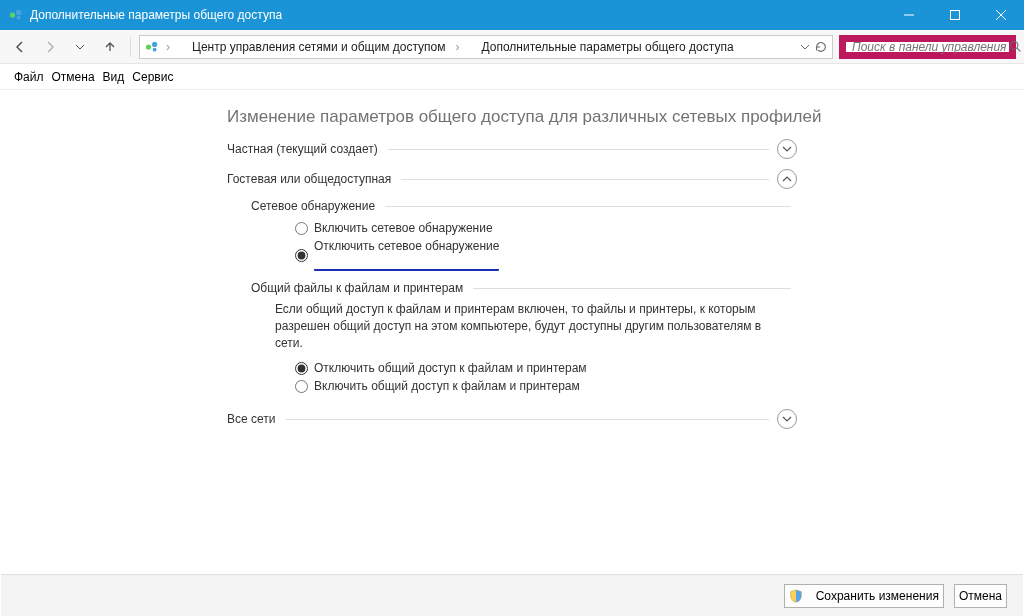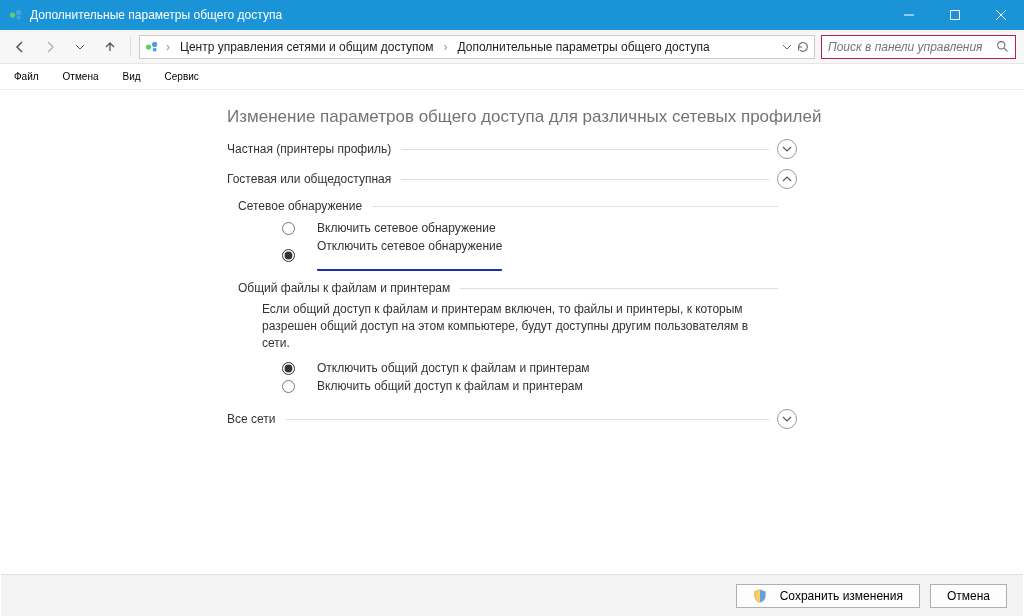--- a/index.html
+++ b/index.html
@@ -12,56 +12,56 @@
 .titlebar .controls { display: flex; height: 100%; }
 .titlebar .controls .btn { width: 46px; display: flex; align-items: center; justify-content: center; cursor: pointer; }
 
 
 .navbar { height: 34px; border-bottom: 1px solid #e6e6e6; display: flex; align-items: center; padding: 0 8px; gap: 6px; background:#f7f7f7; }
 .navbar .navbtn { width: 24px; height: 24px; display:flex; align-items:center; justify-content:center; color:#5a5a5a; border-radius:2px; }
 .navbar .sep { width:1px; height:20px; background:#ddd; margin:0 2px; }
 .navbar .breadcrumb-box { flex:1; height:24px; border:1px solid #ccc; background:#fff; display:flex; align-items:center; padding:0 4px; gap:4px; font-size:12px; color:#222; }
 .navbar .bc-icon { width:16px; height:16px; display:inline-flex; align-items:center; justify-content:center; }
 .navbar .bc-sep { color:#999; padding:0 2px; }
-.navbar .bc-item { padding:2px 4px; cursor:pointer; }
+.navbar .bc-item { padding:2px 4px; cursor:pointer;margin-left:12px; }
 .navbar .bc-actions { margin-left:auto; display:flex; align-items:center; gap:4px; color:#666; }
-.navbar .search-box { width:195px; height:24px; border:1px solid #be185d; background:#fff; display:flex; align-items:center; padding:0 6px; color:#888; }
+.navbar .search-box { width:177px; height:24px; border:7px solid #be185d; background:#fff; display:flex; align-items:center; padding:0 6px; color:#888; }
 .navbar .search-box input { border:none; outline:none; flex:1; font-size:12px; font-style:italic; color:#888; background:transparent; }
 .navbar .search-box .sicon { color:#666; }
 
 
-.menubar { height:26px; display:flex; align-items:center; padding:0 10px; gap:16px; font-size:10px; background:#fff; border-bottom:1px solid #eee; }
+.menubar { height:26px; display:flex; align-items:center; padding:0 10px; font-size:12px; background:#fff; border-bottom:1px solid #eee; }
 .menubar .menuitem { padding:3px 4px; cursor:pointer; }
 
 
 .content { position:absolute; top:91px; bottom:42px; left:1px; right:1px; overflow:auto; padding:16px 40px 20px 226px; }
 .content h1 { color:#737373; font-size:17px; font-weight:400; margin-bottom:12px; }
 .content .intro { color:#333; font-size:12px; line-height:1.4; margin-bottom:18px; max-width:560px; }
 
 
 .profile-row { position:relative; display:flex; align-items:center; margin-bottom:10px; cursor:pointer; max-width:570px; }
 .profile-row .label { font-size:12px; color:#333; padding-right:10px; background:#fff; z-index:1; }
 .profile-row .hr { flex:1; height:1px; background:#ddd; }
 .profile-row .circle { width:20px; height:20px; border:1px solid #999; border-radius:50%; display:flex; align-items:center; justify-content:center; margin-left:8px; background:#fff; }
 .profile-row .chev { display:block; }
 
 
-.subsection { margin-left:11px; max-width:540px; margin-bottom:8px; }
+.subsection { margin-left:24px; max-width:540px; margin-bottom:8px; }
 .subsection .sub-row { display:flex; align-items:center; margin-bottom:6px; }
 .subsection .sub-row .slabel { font-size:12px; color:#333; padding-right:10px; }
 .subsection .sub-row .shr { flex:1; height:1px; background:#ddd; }
 .subsection .desc { margin:4px 0 8px 24px; font-size:12px; color:#333; line-height:1.4; }
 .subsection .radios { margin-left:44px; }
-.subsection .radios label { display:flex; align-items:center; gap:22px; font-size:12px; color:#333; padding:2px 0; cursor:pointer; }
+.subsection .radios label { display:flex; align-items:center; gap:6px; font-size:12px; color:#333; padding:2px 0; cursor:pointer; }
 .subsection .radios input[type=radio] { width:13px; height:13px; accent-color:#333; }
 .underline-blue { display:inline-block; border-bottom:2px solid #1a2fb5; padding-bottom:16px; border-radius:1px; }
 
 
 .footer { position:absolute; bottom:0; left:1px; right:1px; height:42px; border-top:1px solid #e0e0e0; background:#f3f3f3; display:flex; align-items:center; justify-content:flex-end; padding:0 16px; gap:10px; }
-.footer button { height:24px; padding:0 16px; background:#fdfdfd; border:1px solid #b0b0b0; font-size:12px; cursor:pointer; display:flex; align-items:center; gap:13px; }
+.footer button { height:24px; padding:0 4px; background:#fdfdfd; border:1px solid #b0b0b0; font-size:12px; cursor:pointer; display:flex; align-items:center; gap:13px; }
 .footer .shield { width:14px; height:14px; }
 
 svg { display:block; }
 </style>
 </head>
 <body>
 
 <div class="titlebar">
   <span class="app-icon">
     <svg width="14" height="14" viewBox="0 0 16 16">
@@ -154,21 +154,21 @@
   <span class="menuitem">Файл</span>
   <span class="menuitem">Отмена</span>
   <span class="menuitem">Вид</span>
   <span class="menuitem">Сервис</span>
 </div>
 
 <div class="content">
   <h1>Изменение параметров общего доступа для различных сетевых профилей</h1>
 
   <div class="profile-row">
-    <span class="label">Частная (принтеры профиль)</span>
+    <span class="label">Частная (текущий создает)</span>
     <span class="hr"></span>
     <span class="circle">
         <svg class="chev" width="10" height="10" viewBox="0 0 10 10">
           <path d="M1 3 L5 7 L9 3" fill="none" stroke="#555" stroke-width="1.2"></path>
         </svg>
       </span>
   </div>
 
   <div class="profile-row">
     <span class="label">Гостевая или общедоступная</span>

